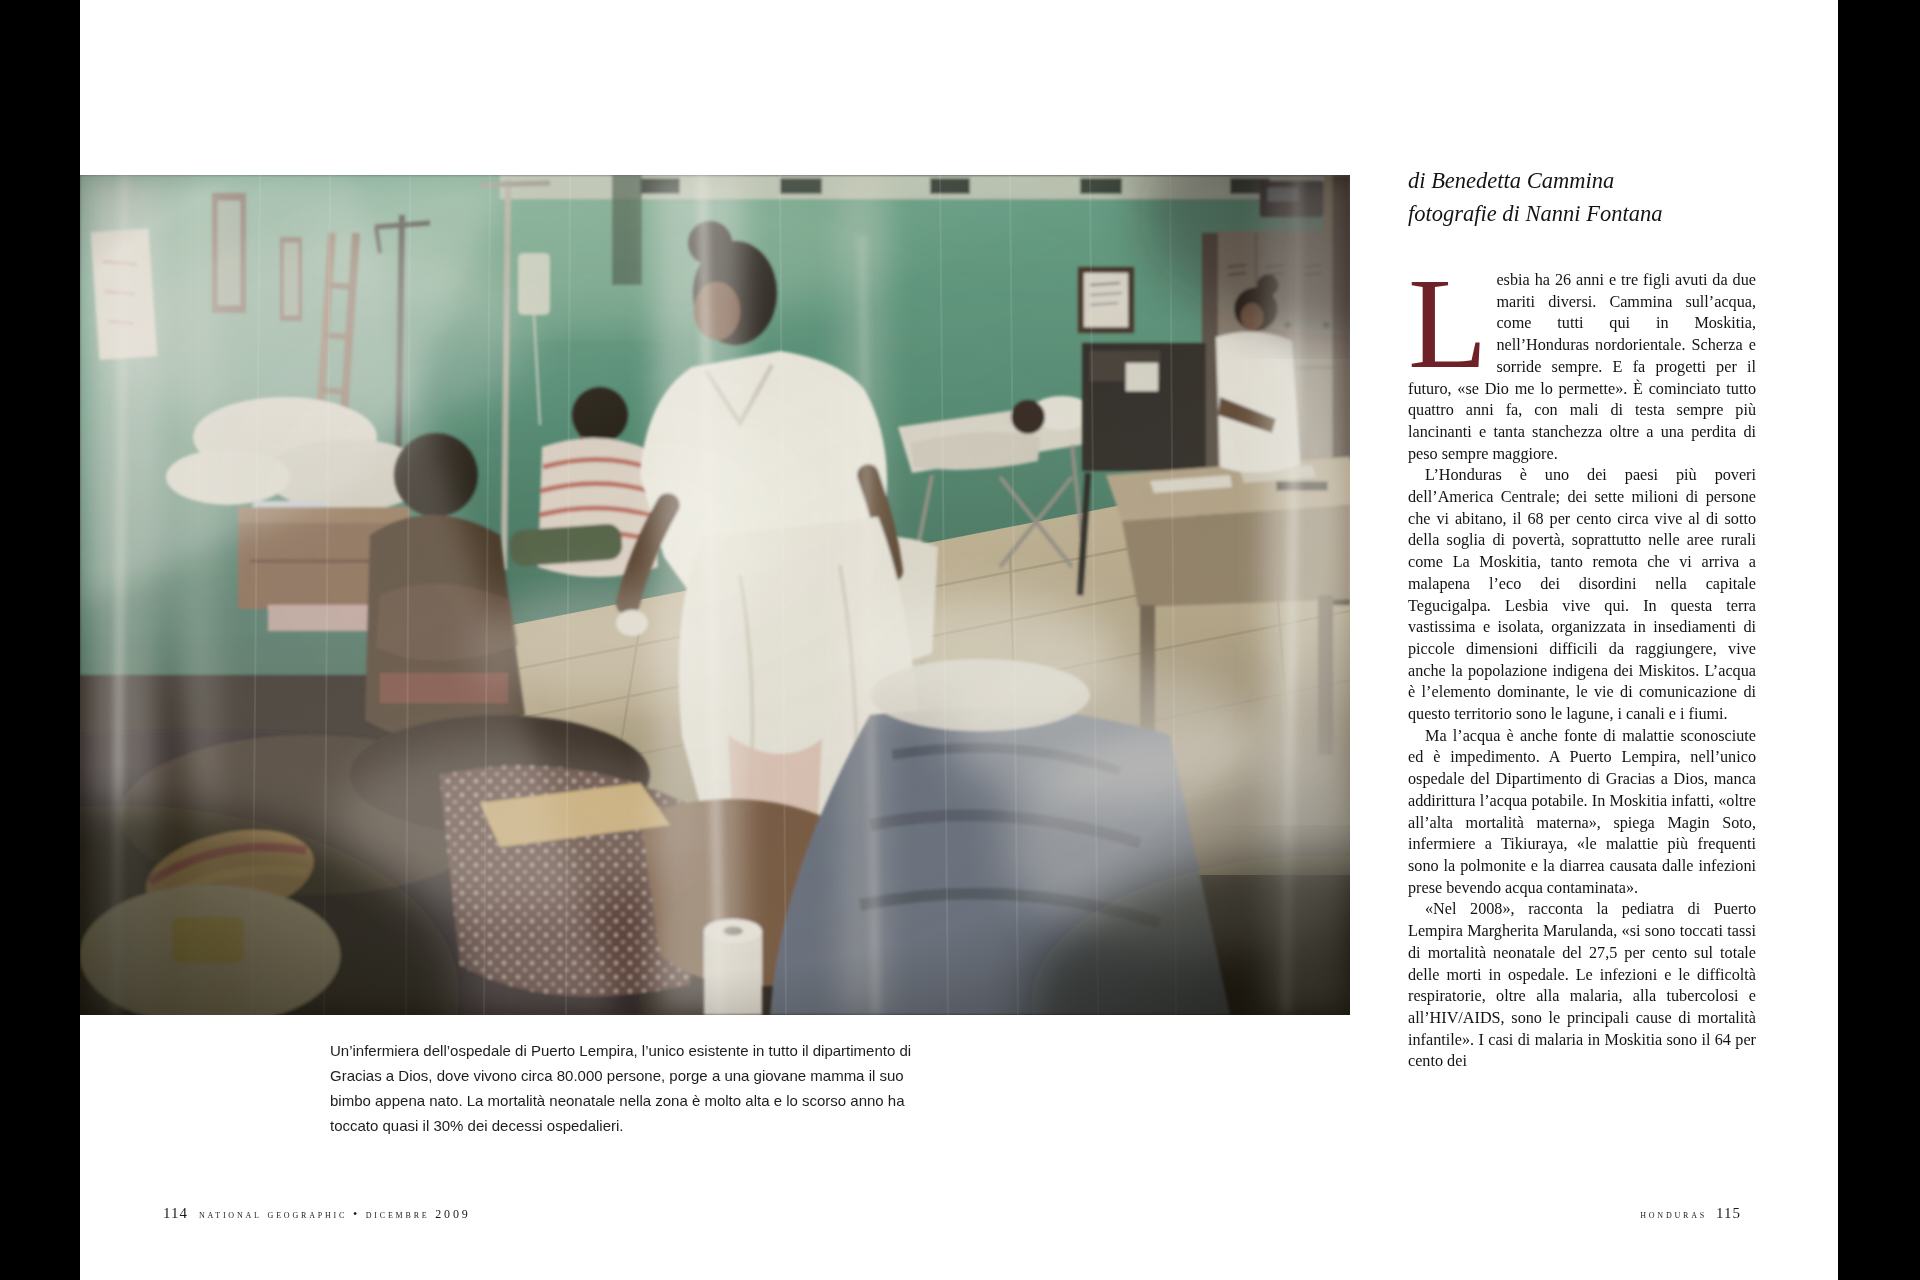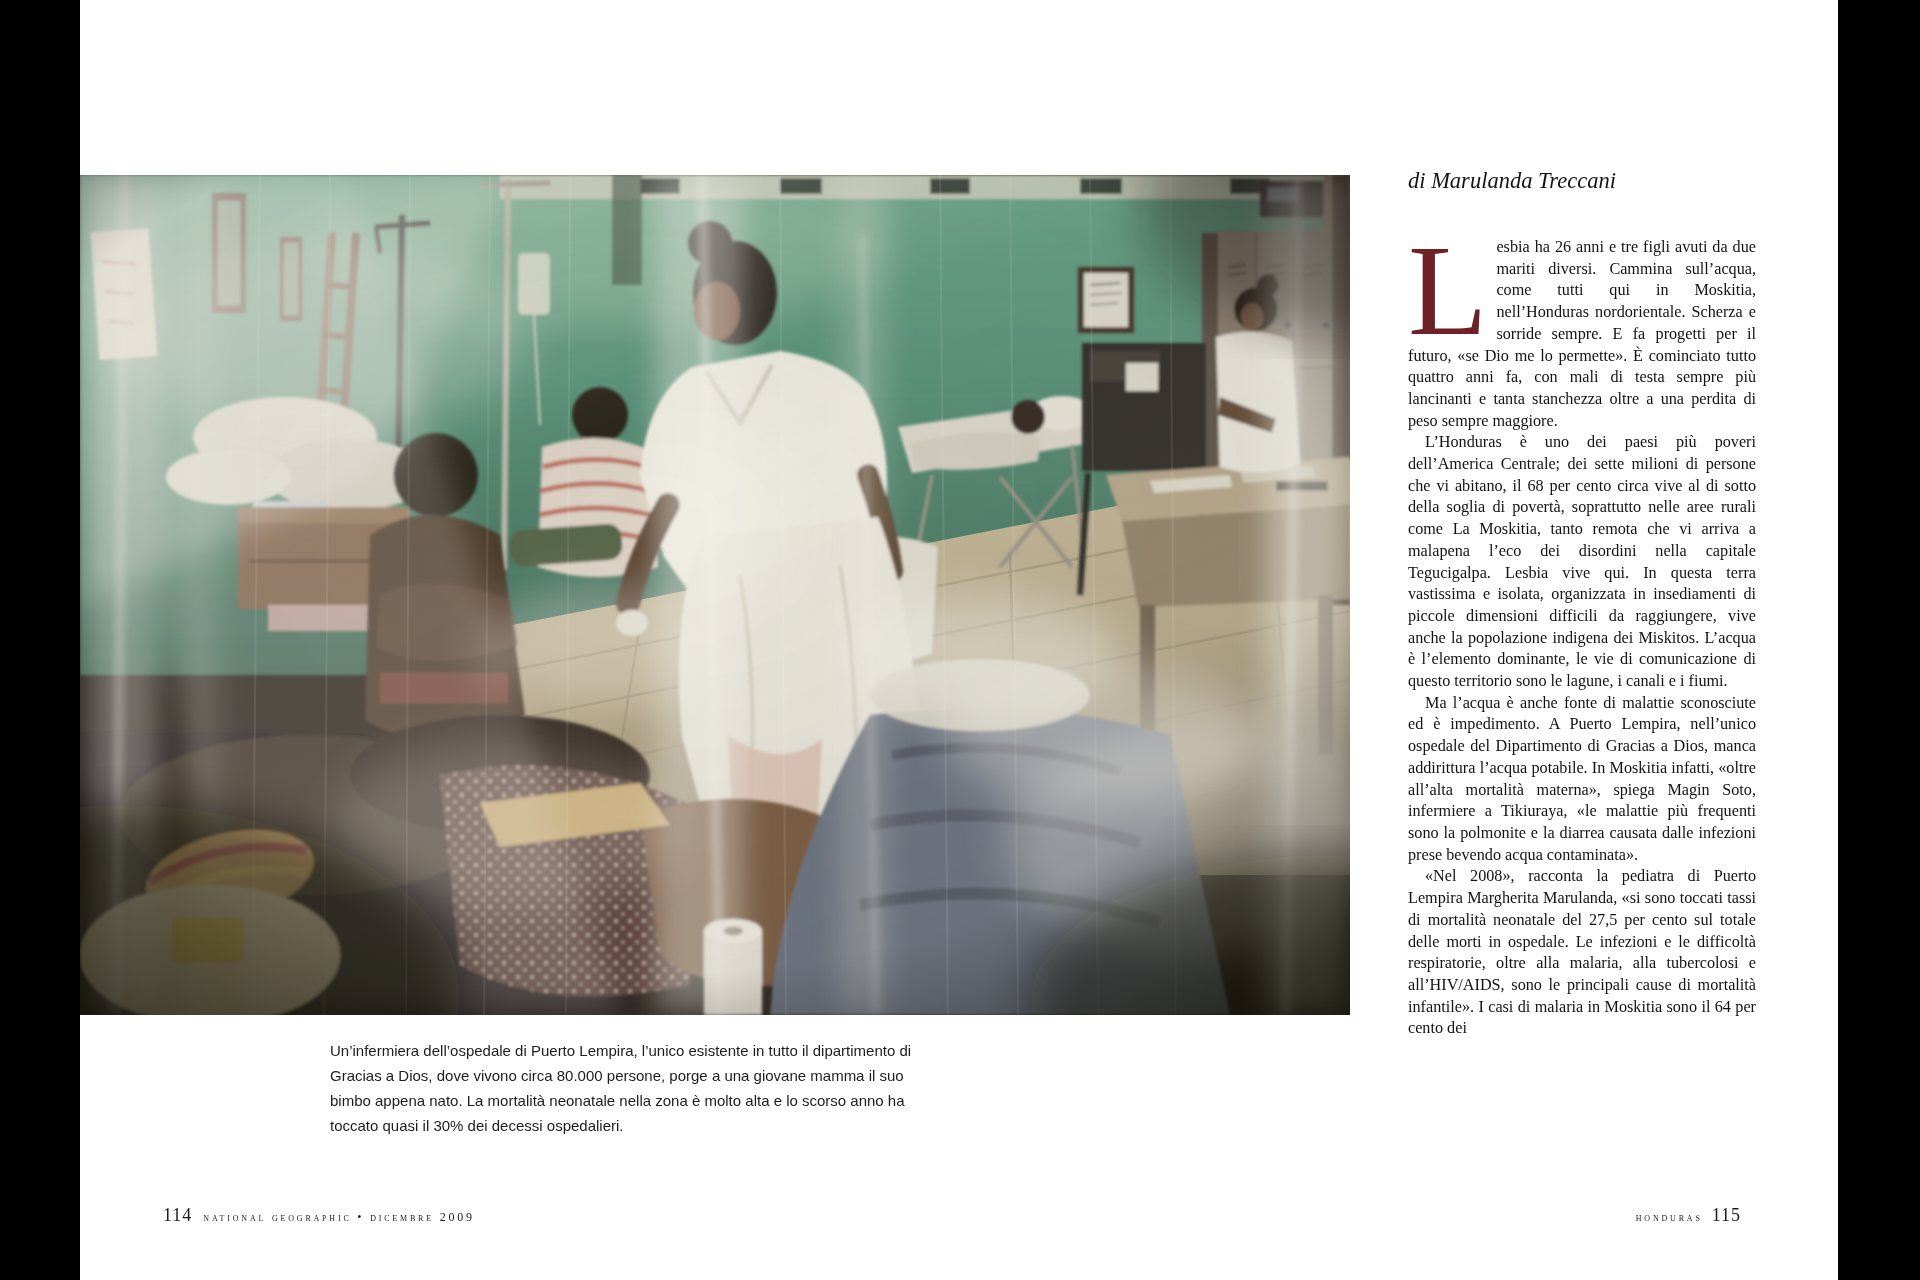--- a/index.html
+++ b/index.html
@@ -21,21 +21,21 @@
   .article{margin-top:40px;font-size:16.2px;line-height:21.7px;color:#131313;text-align:justify;}
   .article p{margin:0;}
   .article p + p{text-indent:17px;}
   .dropcap{float:left;font-size:130px;line-height:99px;height:99px;color:#6e2127;
            margin:4px 9px 0 0;font-family:"Liberation Serif", serif;}
 
   
   .folio{position:absolute;top:1205px;font-size:15px;color:#1a1a1a;white-space:nowrap;}
   .folio-left{left:83px;}
   .folio-right{right:97px;text-align:center;}
-  .folio .num{font-size:18px;letter-spacing:1px;}
+  .folio .num{font-size:15px;letter-spacing:1px;}
   .folio .label{font-variant:small-caps;letter-spacing:2.8px;font-size:12px;}
   .folio-left .label{margin-left:11px;}
   .folio-right .num{margin-left:9px;}
 </style>
 </head>
 <body>
 
 <div class="stage">
   <div class="page">
 
@@ -344,21 +344,22 @@
           <ellipse cx="1250" cy="830" rx="300" ry="150" fill="#0d0906" opacity="0.4" filter="url(#b22)"></ellipse>
           <ellipse cx="1260" cy="40" rx="200" ry="120" fill="#140d08" opacity="0.3" filter="url(#b22)"></ellipse>
         </g>
       </svg>
     </div>
 
     <div class="caption">Un’infermiera dell’ospedale di Puerto Lempira, l’unico esistente in tutto il dipartimento di Gracias a Dios, dove vivono circa 80.000 persone, porge a una giovane mamma il suo bimbo appena nato. La mortalità neonatale nella zona è molto alta e lo scorso anno ha toccato quasi il 30% dei decessi ospedalieri.</div>
 
     <div class="column">
       <div class="byline">
-        <div>di Marulanda Treccani</div>
+        <div>di Benedetta Cammina</div>
+        <div>fotografie di Nanni Fontana</div>
       </div>
       <div class="article">
         <p><span class="dropcap">L</span><span>esbia ha 26 anni e tre figli avuti da due mariti diversi. Cammina sull’acqua, come tutti qui in Moskitia, nell’Honduras nordorientale. Scherza e sorride sempre. E fa progetti per il futuro, «se Dio me lo permette». È cominciato tutto quattro anni fa, con mali di testa sempre più lancinanti e tanta stanchezza oltre a una perdita di peso sempre maggiore.</span></p>
         <p>L’Honduras è uno dei paesi più poveri dell’America Centrale; dei sette milioni di persone che vi abitano, il 68 per cento circa vive al di sotto della soglia di povertà, soprattutto nelle aree rurali come La Moskitia, tanto remota che vi arriva a malapena l’eco dei disordini nella capitale Tegucigalpa. Lesbia vive qui. In questa terra vastissima e isolata, organizzata in insediamenti di piccole dimensioni difficili da raggiungere, vive anche la popolazione indigena dei Miskitos. L’acqua è l’elemento dominante, le vie di comunicazione di questo territorio sono le lagune, i canali e i fiumi.</p>
         <p>Ma l’acqua è anche fonte di malattie sconosciute ed è impedimento. A Puerto Lempira, nell’unico ospedale del Dipartimento di Gracias a Dios, manca addirittura l’acqua potabile. In Moskitia infatti, «oltre all’alta mortalità materna», spiega Magin Soto, infermiere a Tikiuraya, «le malattie più frequenti sono la polmonite e la diarrea causata dalle infezioni prese bevendo acqua contaminata».</p>
         <p>«Nel 2008», racconta la pediatra di Puerto Lempira Margherita Marulanda, «si sono toccati tassi di mortalità neonatale del 27,5 per cento sul totale delle morti in ospedale. Le infezioni e le difficoltà respiratorie, oltre alla malaria, alla tubercolosi e all’HIV/AIDS, sono le principali cause di mortalità infantile». I casi di malaria in Moskitia sono il 64 per cento dei</p>
       </div>
     </div>
 
     <div class="folio folio-left">

